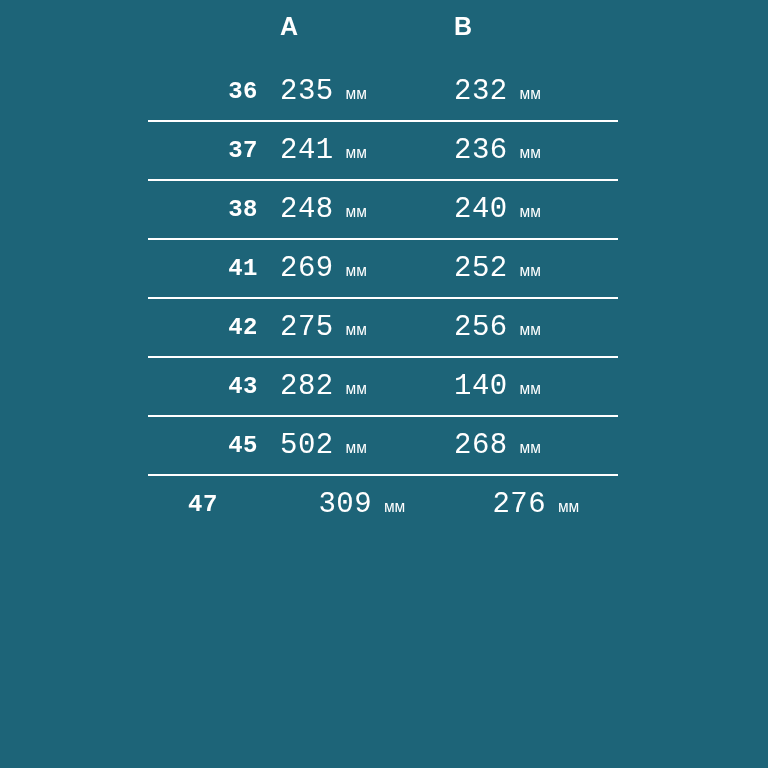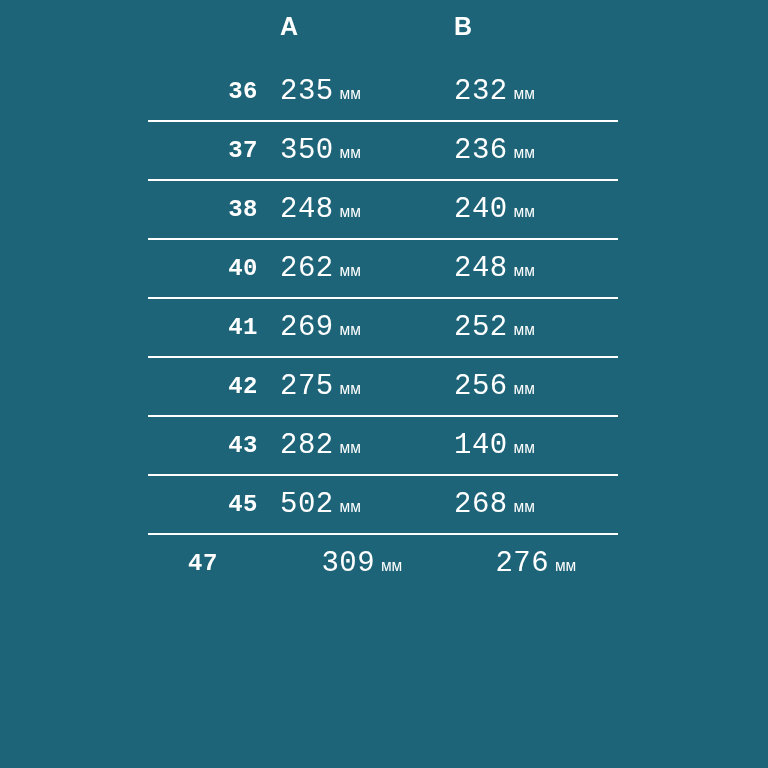--- a/index.html
+++ b/index.html
@@ -70,21 +70,21 @@
     white-space: nowrap;
   }
   .num {
     font-size: 29px;
     font-weight: 300;
     letter-spacing: 0.5px;
   }
   .unit {
     font-size: 17px;
     font-weight: 300;
-    margin-left: 6px;
+    margin-left: 12px;
     letter-spacing: 0.5px;
   }
 </style>
 </head>
 <body>
 
 <div class="sheet">
   <table class="size-table">
     <colgroup>
       <col class="c-size">
@@ -99,32 +99,27 @@
       </tr>
     </thead>
     <tbody>
         <tr>
           <td class="size-cell">36</td>
           <td class="val-cell"><span class="num">235</span><span class="unit">мм</span></td>
           <td class="val-cell"><span class="num">232</span><span class="unit">мм</span></td>
         </tr>
         <tr>
           <td class="size-cell">37</td>
-          <td class="val-cell"><span class="num">350</span><span class="unit">мм</span></td>
+          <td class="val-cell"><span class="num">241</span><span class="unit">мм</span></td>
           <td class="val-cell"><span class="num">236</span><span class="unit">мм</span></td>
         </tr>
         <tr>
           <td class="size-cell">38</td>
           <td class="val-cell"><span class="num">248</span><span class="unit">мм</span></td>
           <td class="val-cell"><span class="num">240</span><span class="unit">мм</span></td>
-        </tr>
-        <tr>
-          <td class="size-cell">40</td>
-          <td class="val-cell"><span class="num">262</span><span class="unit">мм</span></td>
-          <td class="val-cell"><span class="num">248</span><span class="unit">мм</span></td>
         </tr>
         <tr>
           <td class="size-cell">41</td>
           <td class="val-cell"><span class="num">269</span><span class="unit">мм</span></td>
           <td class="val-cell"><span class="num">252</span><span class="unit">мм</span></td>
         </tr>
         <tr>
           <td class="size-cell">42</td>
           <td class="val-cell"><span class="num">275</span><span class="unit">мм</span></td>
           <td class="val-cell"><span class="num">256</span><span class="unit">мм</span></td>

